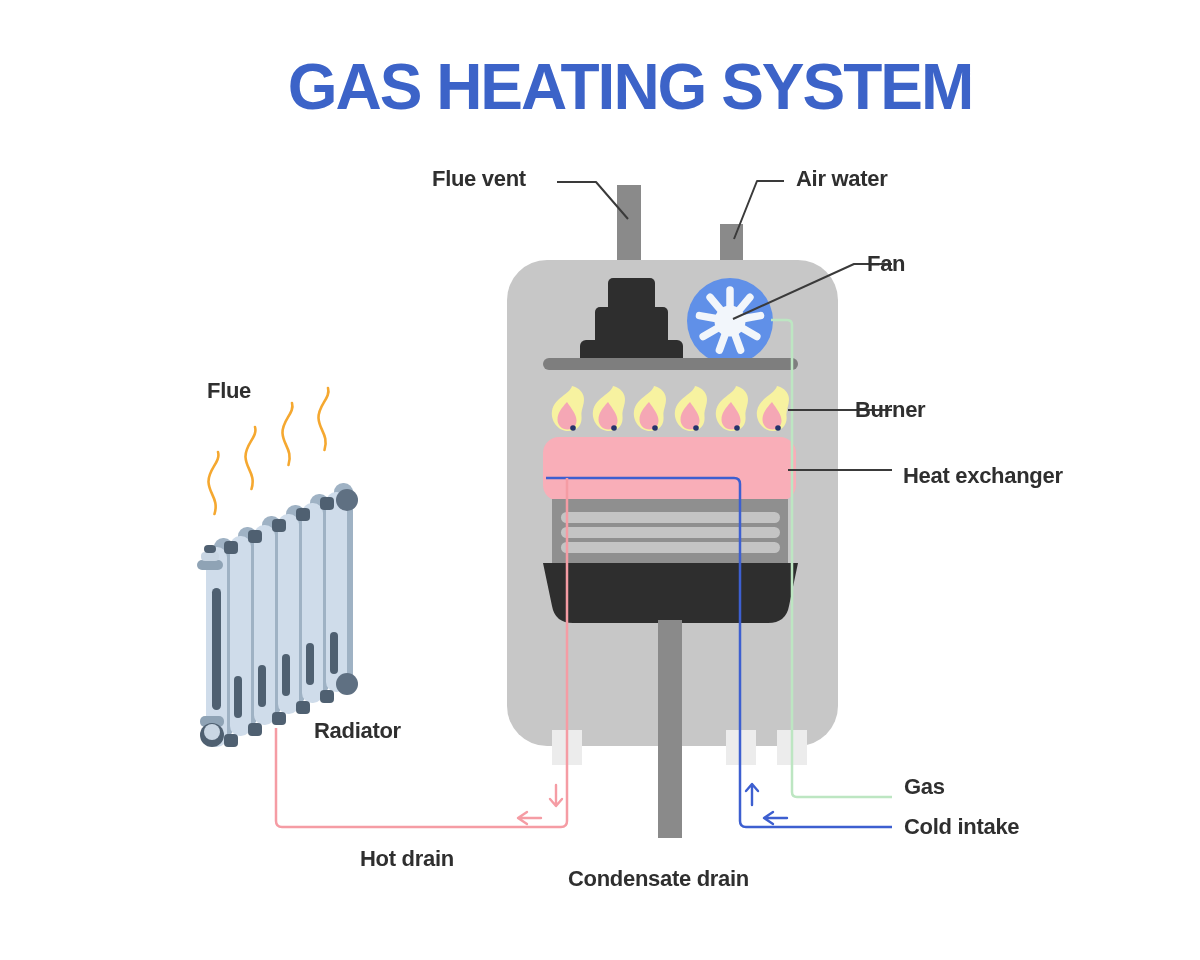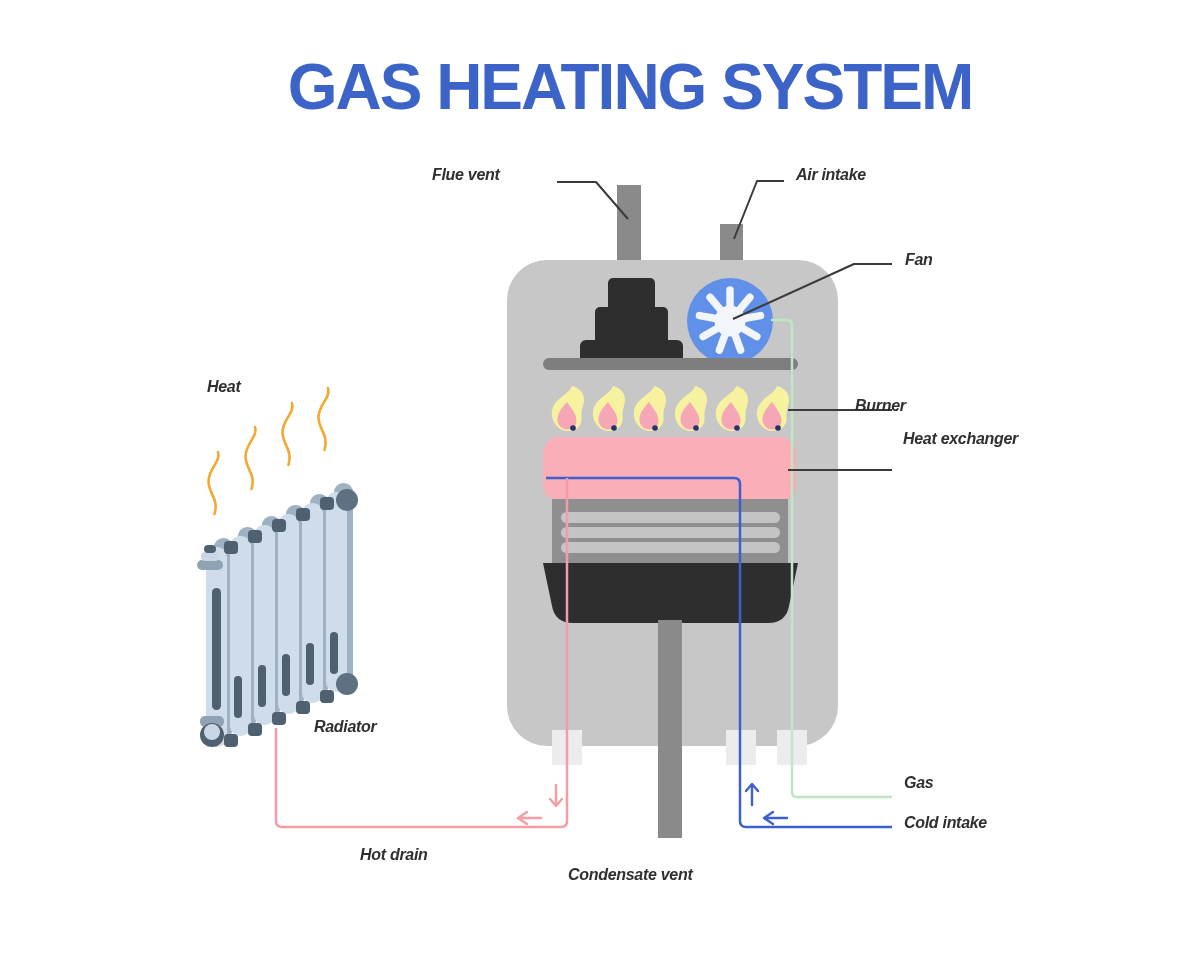--- a/index.html
+++ b/index.html
@@ -13,22 +13,22 @@
     position:relative; width:1200px; height:960px; background:#ffffff; overflow:hidden;
     font-family:"Liberation Sans", sans-serif;
     margin-left:30px;
   }
   #stage svg{position:absolute;left:0;top:0;}
   .title{
     position:absolute; top:50px; left:0; width:100%; text-align:center;
     font-size:64px; font-weight:bold; letter-spacing:-2px; color:var(--title);
   }
   .lbl{
-    position:absolute; font-size:16px; font-weight:bold; color:var(--label-text);
-    letter-spacing:-0.3px; white-space:nowrap;font-style:italic;
+    position:absolute; font-size:22px; font-weight:bold; color:var(--label-text);
+    letter-spacing:-0.3px; white-space:nowrap;
   }
   
   .c-boiler{fill:var(--boiler-body)}
   .c-pipe{fill:var(--pipe-gray)}
   .c-dark{fill:var(--dark-parts)}
   .c-shelf{fill:#7E7E7E}
   .c-fan{fill:var(--fan-blue)}
   .c-fanwhite{fill:#F2F6FB}
   .sp-fan{stroke:#F2F6FB;stroke-width:7.5;stroke-linecap:round}
   .c-flame-y{fill:var(--flame-yellow)}
@@ -188,24 +188,24 @@
     <path class="s-cold-a" d="M757,818 L735,818 M743,812 L734,818 L743,824"></path>
 
     <path class="s-lead" d="M527,182 L566,182 L598,219"></path>
     <path class="s-lead" d="M754,181 L727,181 L704,239"></path>
     <path class="s-lead" d="M862,264 L824,264 L703,319"></path>
     <path class="s-lead" d="M758,410 L862,410"></path>
     <path class="s-lead" d="M758,470 L862,470"></path>
   </svg>
 
   <div class="lbl" style="left:402px; top:166px;">Flue vent</div>
-  <div class="lbl" style="left:766px; top:166px;">Air intake</div>
-  <div class="lbl" style="left:875px; top:251px;">Fan</div>
+  <div class="lbl" style="left:766px; top:166px;">Air water</div>
+  <div class="lbl" style="left:837px; top:251px;">Fan</div>
   <div class="lbl" style="left:825px; top:397px;">Burner</div>
-  <div class="lbl" style="left:873px; top:430px;">Heat exchanger</div>
+  <div class="lbl" style="left:873px; top:463px;">Heat exchanger</div>
   <div class="lbl" style="left:874px; top:774px;text-align:right;">Gas</div>
   <div class="lbl" style="left:874px; top:814px;">Cold intake</div>
   <div class="lbl" style="left:330px; top:846px;">Hot drain</div>
-  <div class="lbl" style="left:538px; top:866px;">Condensate vent</div>
+  <div class="lbl" style="left:538px; top:866px;">Condensate drain</div>
   <div class="lbl" style="left:284px; top:718px;">Radiator</div>
-  <div class="lbl" style="left:177px; top:378px;">Heat</div>
+  <div class="lbl" style="left:177px; top:378px;">Flue</div>
 
 </div>
 
 </body></html>

